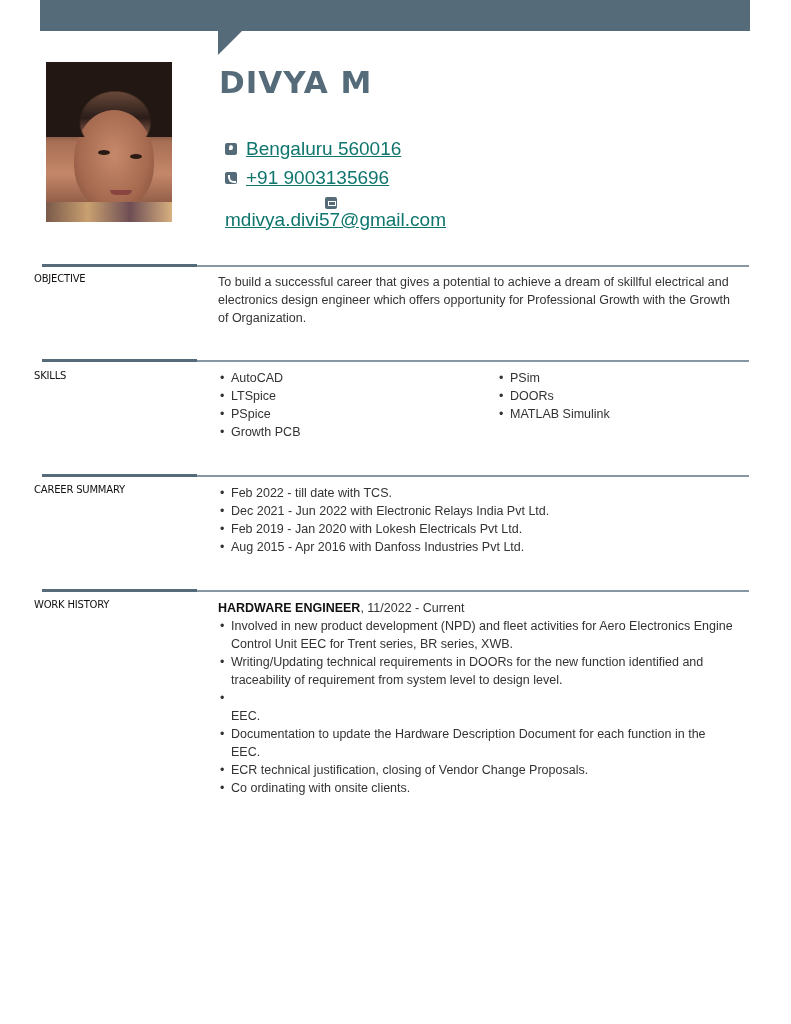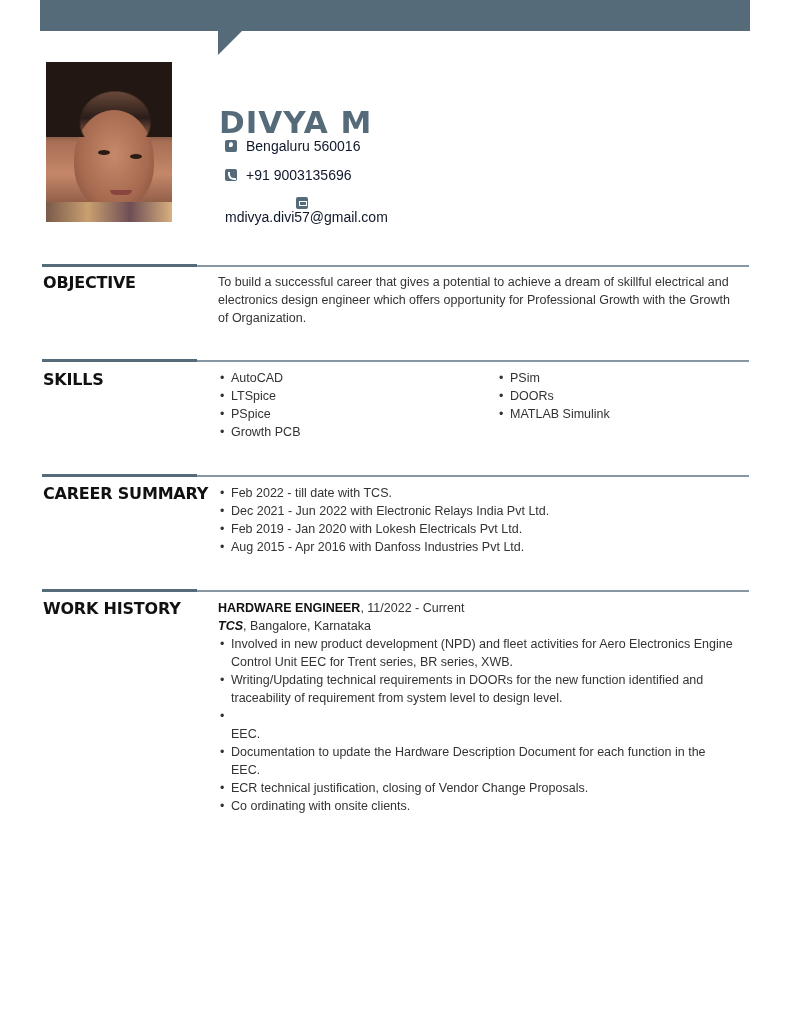--- a/index.html
+++ b/index.html
@@ -32,39 +32,39 @@
   }
   .photo .eye { position: absolute; width: 12px; height: 5px; background: #2a1a14; border-radius: 50%; }
   .photo .eye.l { left: 52px; top: 88px; }
   .photo .eye.r { left: 84px; top: 92px; }
   .photo .mouth { position: absolute; left: 64px; top: 128px; width: 22px; height: 5px; background: #8a4540; border-radius: 0 0 10px 10px; }
   .photo .cloth { position: absolute; left: 0; top: 140px; width: 126px; height: 20px; background: linear-gradient(90deg,#7a5a4a,#c9a070,#6e4e55,#d8b080); }
 
   .name {
     position: absolute; left: 219px; top: 64px;
     font-family: "DejaVu Sans", sans-serif; font-weight: bold;
-    font-size: 31px; letter-spacing: 1px; color: #566b7a; margin-top: 40px;
+    font-size: 31px; letter-spacing: 1px; color: #566b7a;
   }
-  .contact { position: absolute; left: 225px; font-size: 14px; color: #0f172a; display: flex; align-items: center; }
+  .contact { position: absolute; left: 225px; font-size: 19px; color: #0f766e; display: flex; align-items: center; text-decoration: underline; }
   .contact .ic {
     width: 12px; height: 12px; background: #566b7a; border-radius: 2px; margin-right: 9px;
     position: relative; flex: none;
   }
   .contact .ic::after {
     content: ""; position: absolute; background: #fff;
   }
   .ic.pin::after { left: 4px; top: 2px; width: 4px; height: 5px; border-radius: 50% 50% 50% 0; }
   .ic.phone::after { left: 3px; top: 3px; width: 6px; height: 6px; border-radius: 0 0 0 6px; background: transparent; border-left: 2px solid #fff; border-bottom: 2px solid #fff; }
   .ic.mail::after { left: 3px; top: 4px; width: 6px; height: 3px; border: 1px solid #fff; background: transparent; }
 
   .divider { position: absolute; left: 42px; width: 707px; height: 2px; background: #8798a4; }
   .divider::before { content: ""; position: absolute; left: 0; top: -1px; width: 155px; height: 3px; background: #566b7a; }
 
   .sec-label {
-    position: absolute; left: 43px; font-size: 16px; font-weight: bold; color: #111;
+    position: absolute; left: 34px; font-size: 10px; font-weight: normal; color: #111;
     font-family: "DejaVu Sans", sans-serif; letter-spacing: -0.2px;
   }
   .sec-body { position: absolute; left: 218px; font-size: 12.5px; color: #333; line-height: 18px; }
   .objective-text { width: 520px; }
   ul { margin: 0; padding: 0; list-style: none; }
   li { position: relative; padding-left: 13px; }
   li::before { content: "•"; position: absolute; left: 2px; top: 0; }
   .skills-col2 { left: 497px; }
   .work { width: 525px; }
   .work b { color: #111; }
@@ -123,21 +123,20 @@
   <li>Feb 2022 - till date with TCS.</li>
   <li>Dec 2021 - Jun 2022 with Electronic Relays India Pvt Ltd.</li>
   <li>Feb 2019 - Jan 2020 with Lokesh Electricals Pvt Ltd.</li>
   <li>Aug 2015 - Apr 2016 with Danfoss Industries Pvt Ltd.</li>
 </ul>
 
 <div class="divider" style="top:590px;"></div>
 <div class="sec-label" style="top:599px;">WORK HISTORY</div>
 <div class="sec-body work" style="top:599px;">
   <div><b>HARDWARE ENGINEER</b><span>, 11/2022 - Current</span></div>
-  <div><b><i>TCS</i></b><span>, Bangalore, Karnataka</span></div>
   <ul>
     <li>Involved in new product development (NPD) and fleet activities for Aero Electronics Engine Control Unit EEC for Trent series, BR series, XWB.</li>
     <li>Writing/Updating technical requirements in DOORs for the new function identified and traceability of requirement from system level to design level.</li>
     <li><br><span>EEC.</span></li>
     <li><span>Documentation to update the Hardware Description Document for each function in the</span><br><span>EEC.</span></li>
     <li>ECR technical justification, closing of Vendor Change Proposals.</li>
     <li>Co ordinating with onsite clients.</li>
   </ul>
 </div>
 

